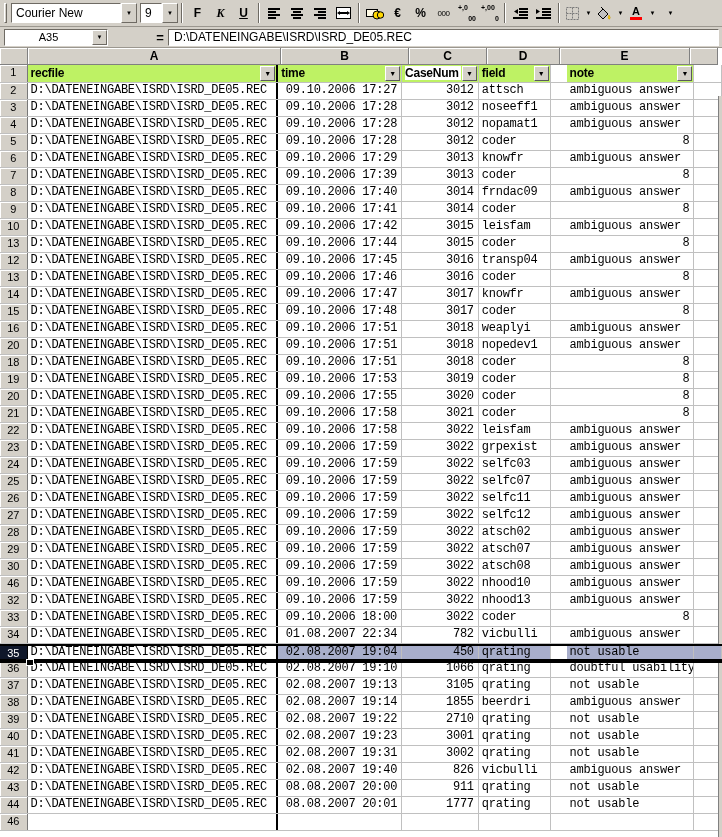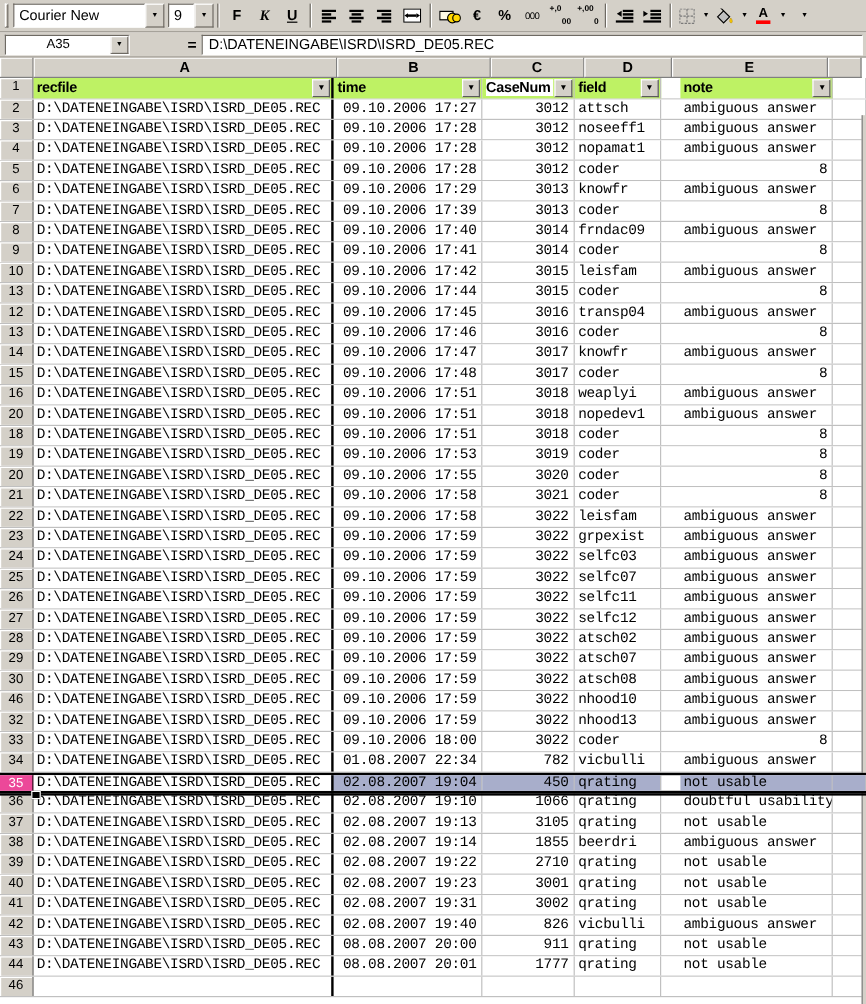--- a/index.html
+++ b/index.html
@@ -44,21 +44,21 @@
   #grid { position:relative; width:722px; font-family:"Liberation Mono","DejaVu Sans Mono",monospace; }
   #colheads { display:flex; height:17px; }
   .colh { height:17px; background:#d4d0c8; border-right:1px solid #808080; border-bottom:1px solid #808080;
           box-shadow:inset 1px 1px 0 #ffffff; text-align:center; font:bold 12px "Liberation Sans",sans-serif; line-height:16px; }
   .corner { width:28px; }
 
   .row { display:flex; height:17px; border-bottom:1px solid #c0c0c0; background:#fff; position:relative; }
   .row.hdr-row { height:18px; }
   .rn { width:28px; background:#d4d0c8; border-right:1px solid #787878; box-shadow:inset 1px 1px 0 #ffffff;
         font:11px "Liberation Sans",sans-serif; text-align:center; line-height:15px; color:#000; }
-  .rnsel { background:#ec4899; color:#ffffff; box-shadow:none; border-right:1px solid #000; }
+  .rnsel { background:#0f172a; color:#ffffff; box-shadow:none; border-right:1px solid #000; }
 
   .cell { border-right:1px solid #c0c0c0; overflow:hidden; white-space:pre; font-size:12px; line-height:15px;
           letter-spacing:-0.25px; padding-left:3px; color:#000; }
   .ca { width:253px; border-right:none; }
   .cb { width:128px; border-left:2px solid #000000; }
   .cc { width:78px; }
   .cd { width:73px; }
   .ce { width:130px;margin-left:16px; }
   .cf { width:28px; }
   .right { text-align:right; padding-left:0; padding-right:4px; }

